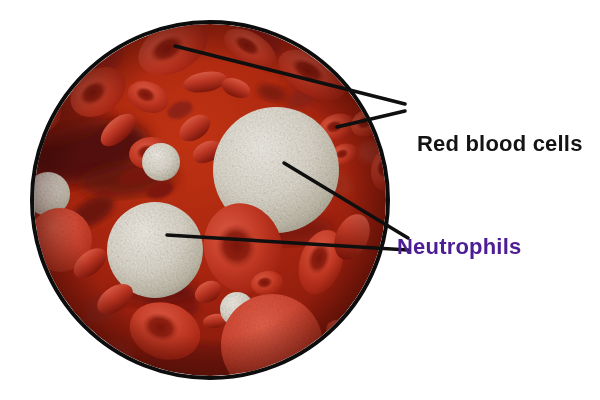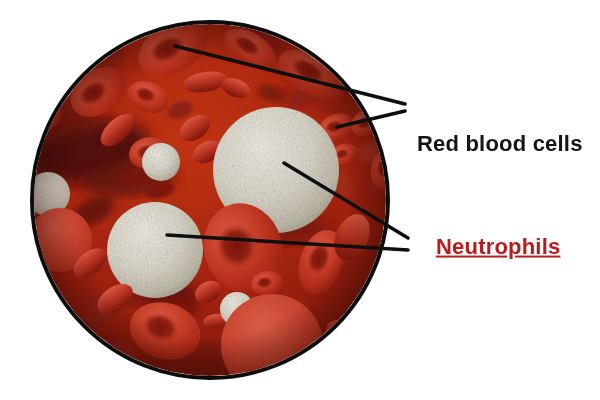--- a/index.html
+++ b/index.html
@@ -214,14 +214,14 @@
       </g>
       <circle cx="210" cy="200" r="178" fill="none" stroke="#0d0d0d" stroke-width="4"></circle>
       <g stroke="#0f0f0f" stroke-width="3.5" stroke-linecap="round">
         <line x1="175" y1="46" x2="405" y2="104"></line>
         <line x1="337" y1="127" x2="405" y2="111"></line>
         <line x1="284" y1="163" x2="408" y2="238"></line>
         <line x1="167" y1="235" x2="408" y2="250"></line>
       </g>
     </svg>
   <div class="label" id="label-0" style="left: 417px; top: 110px; color: rgb(20, 20, 20); margin-top: 34px;">Red blood cells</div>
-  <div class="label" id="label-1" style="left: 436px; top: 247px; color: #b91c1c; text-decoration: underline;">Neutrophils</div>
+  <div class="label" id="label-1" style="left: 397px; top: 247px; color: #4c1d95;">Neutrophils</div>
 </div>
 
 </body></html>

